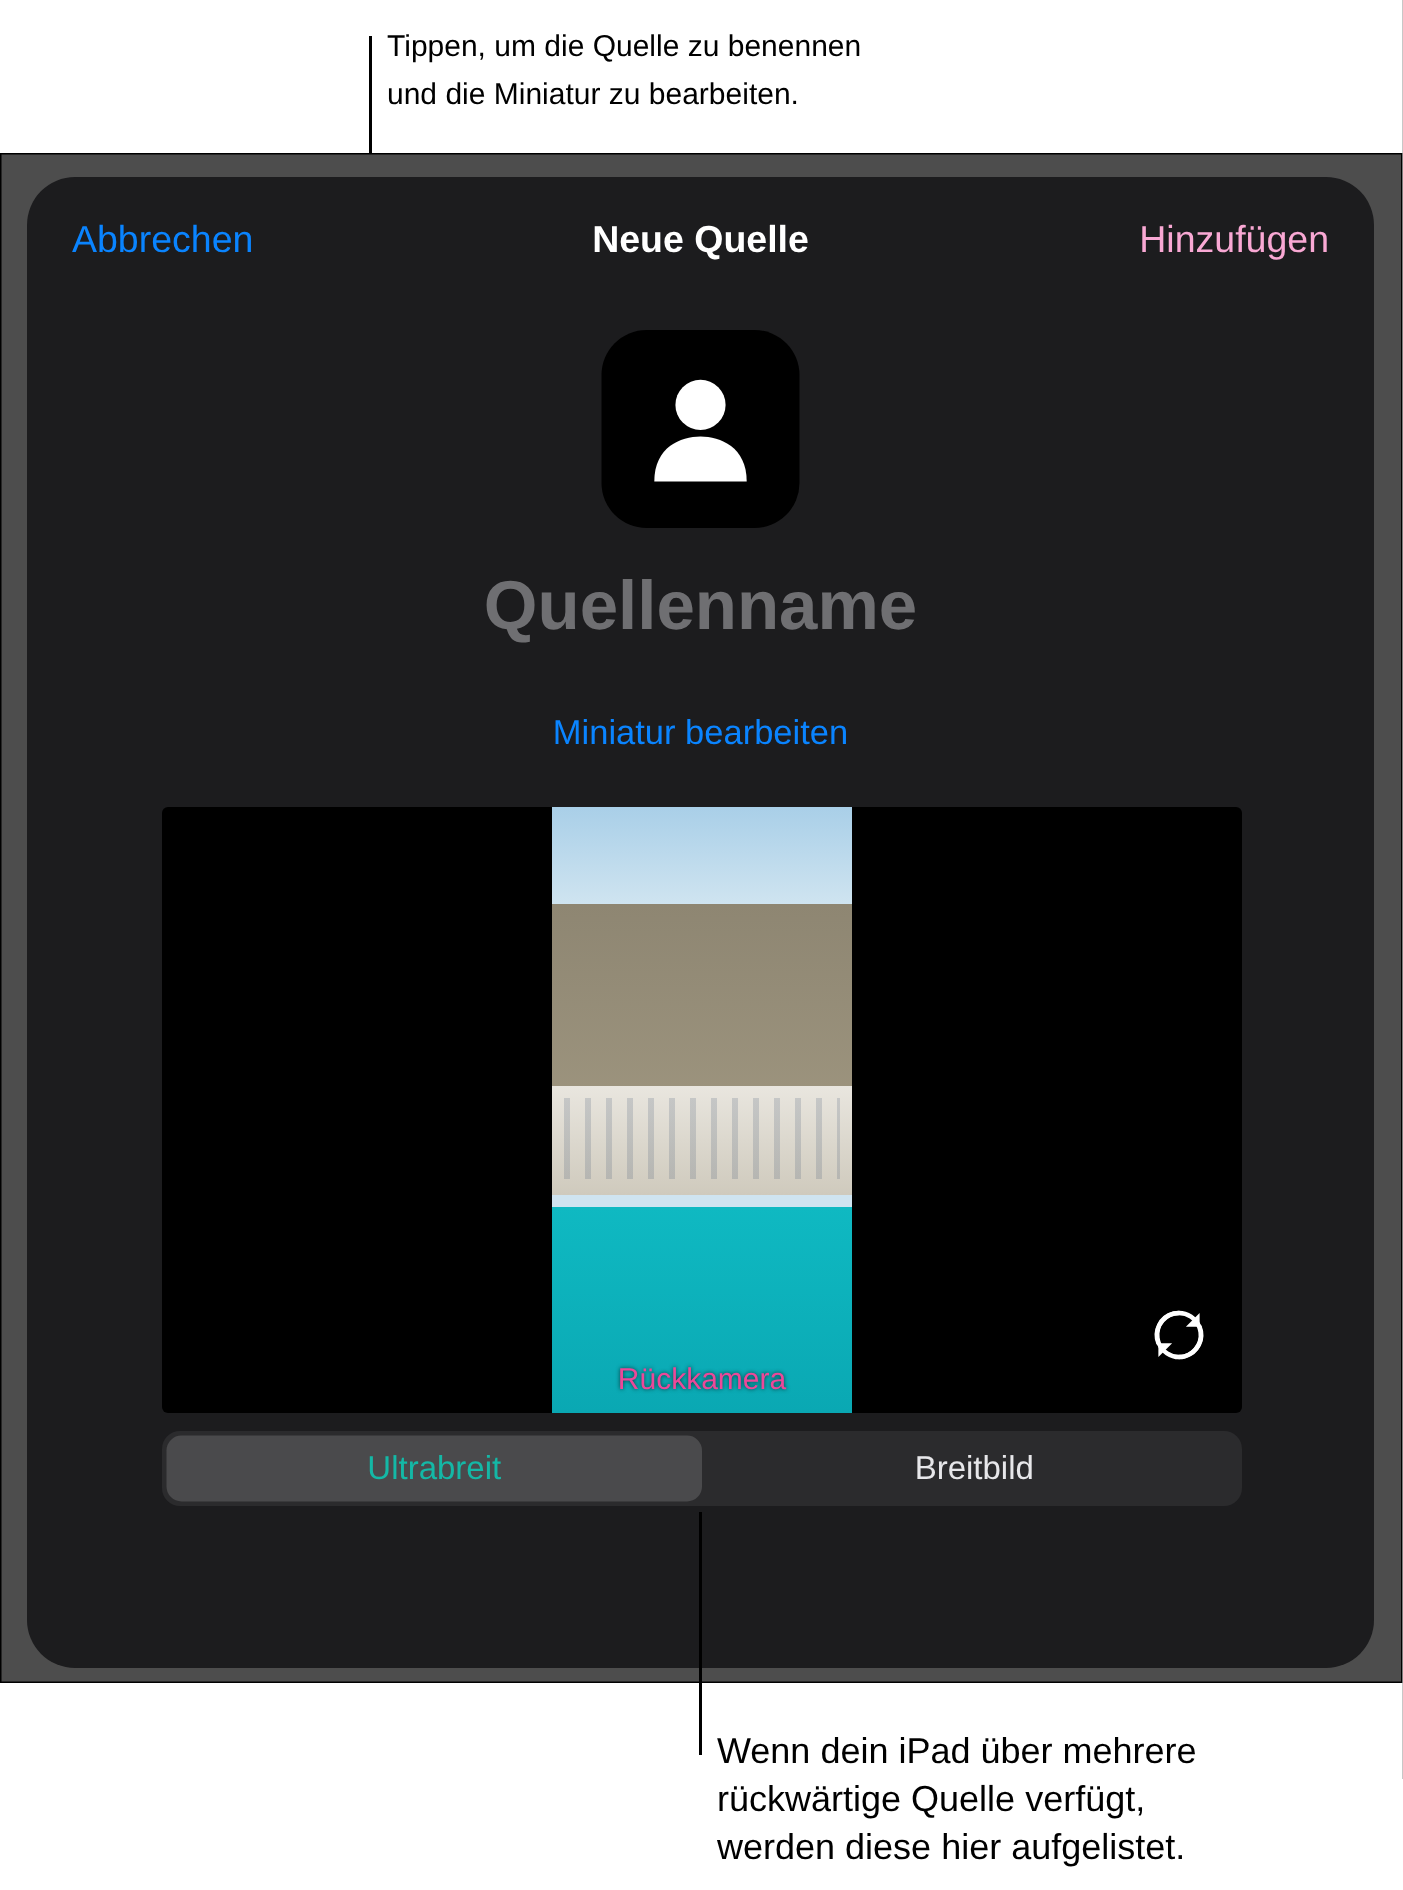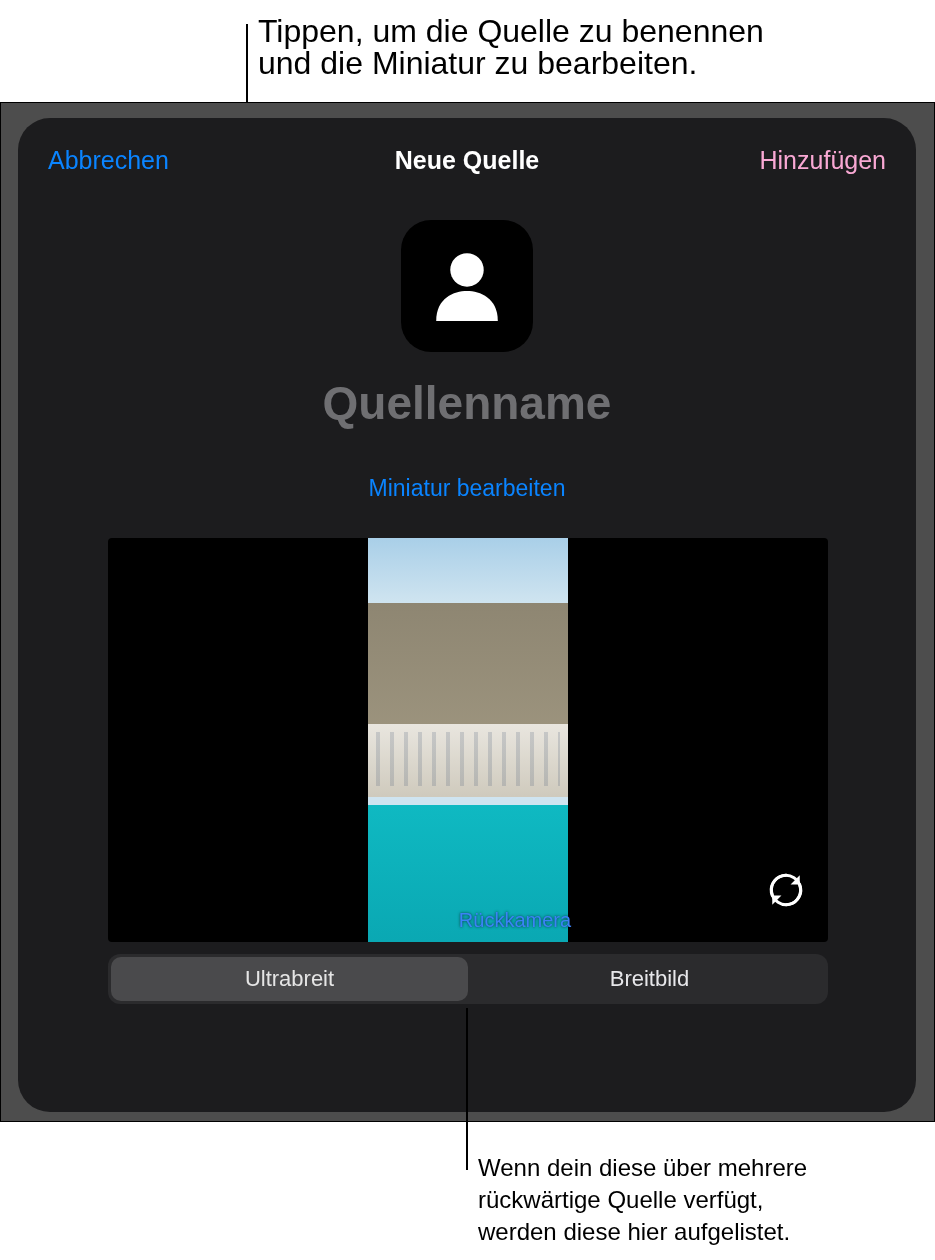--- a/index.html
+++ b/index.html
@@ -10,21 +10,21 @@
     font-family: -apple-system, "Helvetica Neue", Helvetica, Arial, sans-serif;
     overflow: hidden;
     position: relative;
   }
 
   
   .callout-top {
     position: absolute;
     top: 15px;
     left: 258px;
-    font-size: 32px;
+    font-size: 20px;
     line-height: 32px;
     color: #000;
   }
 
   
   .backdrop {
     position: absolute;
     top: 102px;
     left: 0;
     width: 935px;
@@ -155,23 +155,22 @@
     background:
       repeating-linear-gradient(90deg, rgba(60,80,110,.55) 0 4px, transparent 4px 14px);
     opacity: .35;
   }
   .cam-label {
     position: absolute;
     left: 50%;
     transform: translateX(-50%);
     bottom: 10px;
     font-size: 20px;
-    color: #3b82f6;
+    color: #ec4899;
     text-shadow: 0 0 3px rgba(0,0,0,.7);
-    margin-left: 47px;
   }
   .switch-cam {
     position: absolute;
     right: 18px;
     bottom: 26px;
     width: 48px;
     height: 48px;
     display: flex;
     align-items: center;
     justify-content: center;
@@ -190,21 +189,21 @@
     border-radius: 12px;
     overflow: hidden;
     background: #2b2b2d;
   }
   .segment {
     flex: 1;
     display: flex;
     align-items: center;
     justify-content: center;
     font-size: 22px;
-    color: #e5e5e5;
+    color: #14b8a6;
     cursor: pointer;
   }
   .segment.selected {
     background: #4a4a4c;
     border-radius: 10px;
     margin: 3px;
   }
   .segment:not(.selected) {
     color: #e7e7ea;
   }
@@ -307,16 +306,16 @@
   <div class="segmented">
     <div class="segment selected">Ultrabreit</div>
     <div class="segment">Breitbild</div>
   </div>
 
 </div>
 
 <div class="bracket2-v"></div>
 
 <div class="callout-bottom">
-  <div>Wenn dein diese über mehrere</div>
+  <div>Wenn dein iPad über mehrere</div>
   <div>rückwärtige Quelle verfügt,</div>
   <div>werden diese hier aufgelistet.</div>
 </div>
 
 </body></html>

